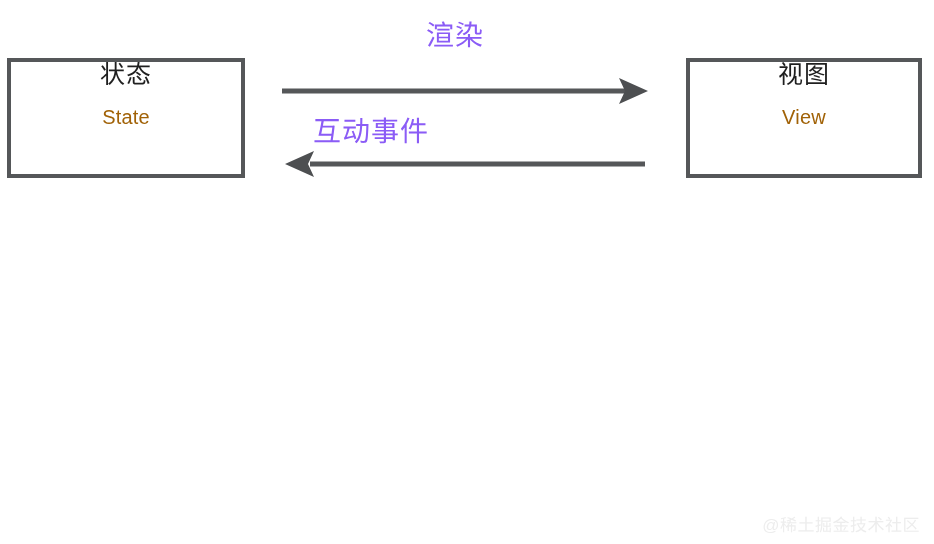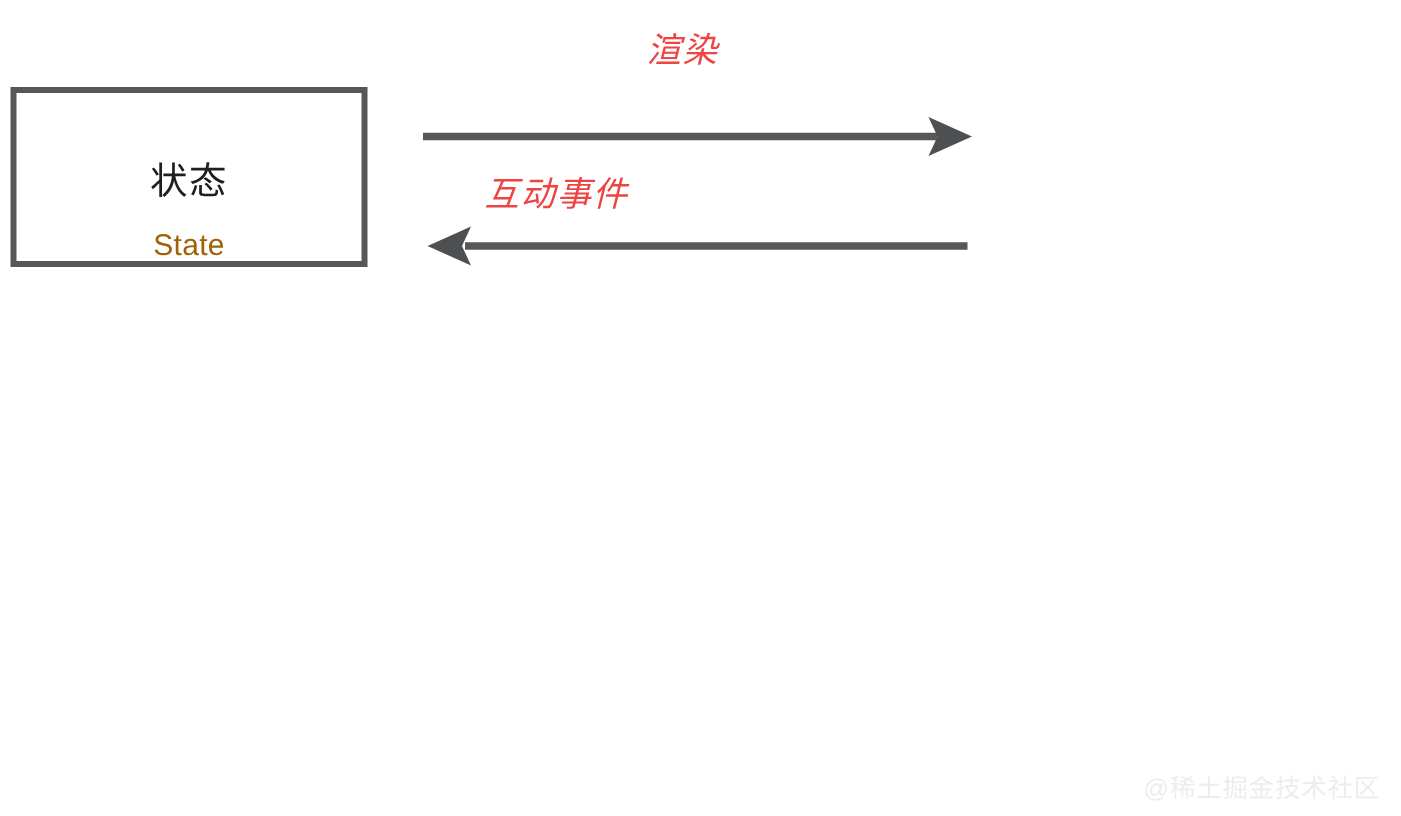--- a/index.html
+++ b/index.html
@@ -23,21 +23,21 @@
 
   
   .node {
     position: absolute;
     box-sizing: border-box;
     border: 4px solid #555759;
     background: #ffffff;
     display: flex;
     flex-direction: column;
     align-items: center;
-    justify-content: flex-end;
+    justify-content: flex-start;
   }
   .node-cn {
     font-size: 25px;
     line-height: 1;
     color: #1f1f1f;
     letter-spacing: 1px;
     margin-bottom: 20px;
   }
   .node-en {
     font-size: 20px;
@@ -73,26 +73,25 @@
   #arrow-event-svg {
     left: 280px;
     top: 149px;
     width: 375px;
     height: 32px;
   }
 
   
   .arrow-label {
     position: absolute;
-    font-size: 23px;
+    font-size: 28px;
     line-height: 1;
-    color: #ef4444;
+    color: #8b5cf6;
     letter-spacing: 1px;
     white-space: nowrap;
-    font-style: italic;
   }
   #label-render {
     left: 0;
     top: 22px;
     width: 934px;
     text-align: center;
     text-indent: -24px;
   }
   #label-event {
     left: 0;
@@ -118,20 +117,24 @@
 </head>
 <body>
 
 <div id="canvas">
 
   <div class="node" id="node-state">
     <div class="node-cn">状态</div>
     <div class="node-en">State</div>
   </div>
 
+  <div class="node" id="node-view">
+    <div class="node-cn">视图</div>
+    <div class="node-en">View</div>
+  </div>
 
   <svg class="arrow-svg" id="arrow-render-svg" viewBox="0 0 375 32">
     <line x1="2" y1="15" x2="345" y2="15" stroke="#555759" stroke-width="5"></line>
     <polygon points="368,15 339,2 345,15 339,28" fill="#4d4f51"></polygon>
   </svg>
 
   <svg class="arrow-svg" id="arrow-event-svg" viewBox="0 0 375 32">
     <line x1="30" y1="15" x2="365" y2="15" stroke="#555759" stroke-width="5"></line>
     <polygon points="5,15 34,2 28,15 34,28" fill="#4d4f51"></polygon>
   </svg>

